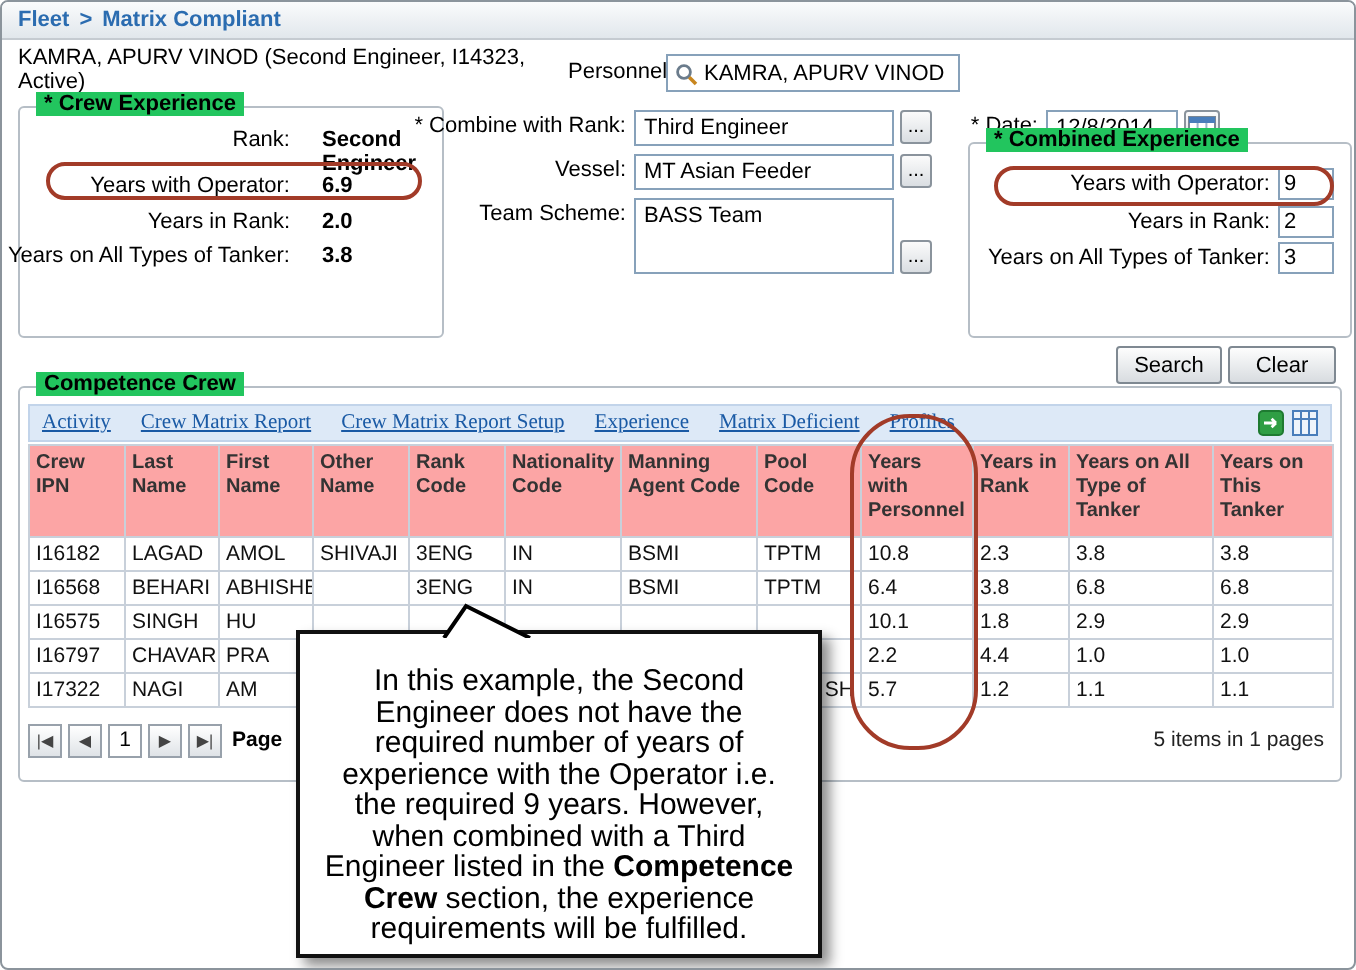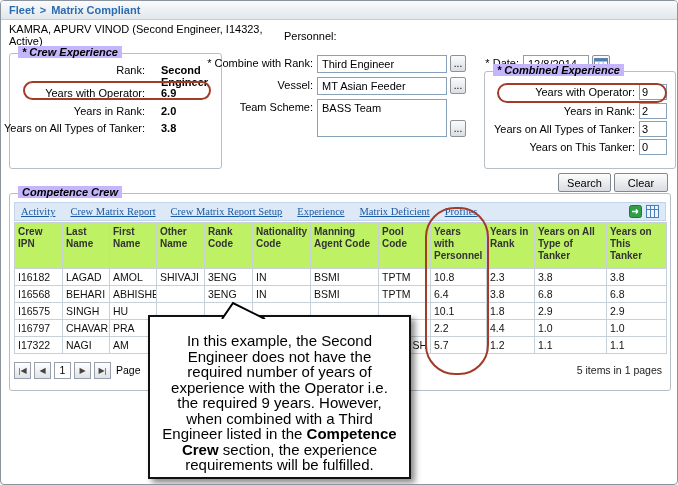--- a/index.html
+++ b/index.html
@@ -39,22 +39,22 @@
     line-height: 12px; overflow: hidden;
   }
   .dots, .cal-btn {
     position: absolute; width: 16px; height: 17px; border: 1px solid #8a939c;
     background: linear-gradient(#fbfbfb, #dadee2); border-radius: 2px;
     font: 10px "Liberation Sans", sans-serif; line-height: 6px; text-align: center; padding: 0; cursor: pointer;
   }
   .cal-btn { width: 18px; height: 18px; display: flex; align-items: center; justify-content: center; }
   .fs { position: absolute; border: 1px solid #b6bec6; border-radius: 3px; }
   .fs > .legend {
-    position: absolute; top: -8px; left: 8px; background: #c4b5fd; padding: 0 4px;
-    font-weight: bold; white-space: nowrap; font-style: italic;
+    position: absolute; top: -8px; left: 8px; background: #22c55e; padding: 0 4px;
+    font-weight: bold; white-space: nowrap;
   }
   .ce-row { position: absolute; right: 8px; display: flex; gap: 16px; align-items: flex-start; }
   .ce-lab { white-space: nowrap; }
   .ce-val { width: 52px; font-weight: bold; }
   .ce-val.nowrap { white-space: nowrap; }
   .cb-row { position: absolute; right: 8px; display: flex; align-items: center; gap: 4px; white-space: nowrap; }
   .push-btn {
     position: absolute; height: 19px; border: 1px solid #7f8992;
     background: linear-gradient(#fdfdfd, #d8dce0); border-radius: 2px;
     font: 11px "Liberation Sans", sans-serif; padding: 0 6px; cursor: pointer;
@@ -67,38 +67,38 @@
   .links-wrap { display: flex; gap: 15px; align-items: center; }
   .glink { color: #1a5aa5; text-decoration: underline; font-size: 10.5px; white-space: nowrap; font-family: Liberation Serif, serif; }
   .bar-icons { margin-left: auto; display: flex; gap: 4px; align-items: center; }
   .grid-table {
     position: absolute; left: 4px; top: 28px; width: 652px;
     border-collapse: collapse; table-layout: fixed; font-size: 10.5px;
   }
   .grid-table th, .grid-table td { border: 1px solid #c8d0da; overflow: hidden; }
   .grid-table th {
     font-size: 10px; font-weight: bold; color: #333; text-align: left;
-    vertical-align: top; padding: 3px; height: 46px; line-height: 12px; background: #bef264;
+    vertical-align: top; padding: 3px; height: 46px; line-height: 12px; background: #fca5a5;
   }
   .grid-table td { padding: 1px 3px; height: 17px; white-space: nowrap; color: #111; }
   .grid-table td.tail-visible { text-align: right; }
   .pager {
     position: absolute; left: 4px; top: 167px; width: 652px; height: 18px;
     display: flex; align-items: center; gap: 3px; font-size: 10.5px;
   }
   .pg-btn {
     width: 17px; height: 17px; border: 1px solid #98a1ab;
     background: linear-gradient(#fff, #dfe3e7); font-size: 8px; color: #444;
     display: flex; align-items: center; justify-content: center; padding: 0; cursor: pointer;
   }
   .pg-cur {
     width: 17px; height: 17px; border: 1px solid #98a1ab; background: #fff;
     display: flex; align-items: center; justify-content: center; font-size: 10.5px;
   }
-  .page-label { margin-left: 2px; }
+  .page-label { margin-left: 2px; font-weight: bold; }
   .items-info { margin-left: auto; padding-right: 4px; color: #222; }
   .oval {
     position: absolute; border: 2px solid #a23b28; border-radius: 10px;
     z-index: 40; pointer-events: none; background: transparent;
   }
   #oval-column { border-radius: 30px; }
   .callout {
     position: absolute; left: 147px; top: 314px; width: 263px; height: 164px;
     background: #fff; border: 2px solid #111; z-index: 50;
     box-shadow: 4px 4px 6px rgba(0,0,0,0.45);
@@ -113,20 +113,27 @@
 
   <div class="breadcrumb">
     <span>Fleet</span>
     <span class="sep">&gt;</span>
     <span>Matrix Compliant</span>
   </div>
 
   <div class="person-summary">KAMRA, APURV VINOD (Second Engineer, I14323, Active)</div>
 
   <div class="lbl" style="left:283px;top:29px">Personnel:</div>
+  <div class="icon-field" style="left:332px;top:26px;width:147px">
+    <svg width="12" height="12" viewBox="0 0 12 12">
+      <circle cx="5" cy="5" r="3.2" fill="none" stroke="#6b7c8c" stroke-width="1.4"></circle>
+      <line x1="7.6" y1="7.6" x2="11" y2="11" stroke="#c8861f" stroke-width="1.8"></line>
+    </svg>
+    <input value="KAMRA, APURV VINOD" style="">
+  </div>
 
   <div class="fs" style="left:8px;top:52px;width:213px;height:116px">
     <span class="legend">* Crew Experience</span>
     <div class="ce-row" style="top:10px">
       <span class="ce-lab">Rank:</span>
       <span class="ce-val">Second Engineer</span>
     </div>
     <div class="ce-row" style="top:33px">
       <span class="ce-lab">Years with Operator:</span>
       <span class="ce-val nowrap">6.9</span>
@@ -173,24 +180,20 @@
       <span>Years with Operator:</span>
       <input class="sm-input" value="9" style="">
     </div>
     <div class="cb-row" style="top:31px">
       <span>Years in Rank:</span>
       <input class="sm-input" value="2" style="">
     </div>
     <div class="cb-row" style="top:49px">
       <span>Years on All Types of Tanker:</span>
       <input class="sm-input" value="3" style="">
-    </div>
-    <div class="cb-row" style="top:67px">
-      <span>Years on This Tanker:</span>
-      <input class="sm-input" value="0" style="">
     </div>
   </div>
 
   <button class="push-btn" style="left:557px;top:172px;width:53px">Search</button>
   <button class="push-btn" style="left:613px;top:172px;width:54px">Clear</button>
 
   <div class="fs" style="left:8px;top:192px;width:662px;height:198px">
     <span class="legend">Competence Crew</span>
 
     <div class="links-bar">

